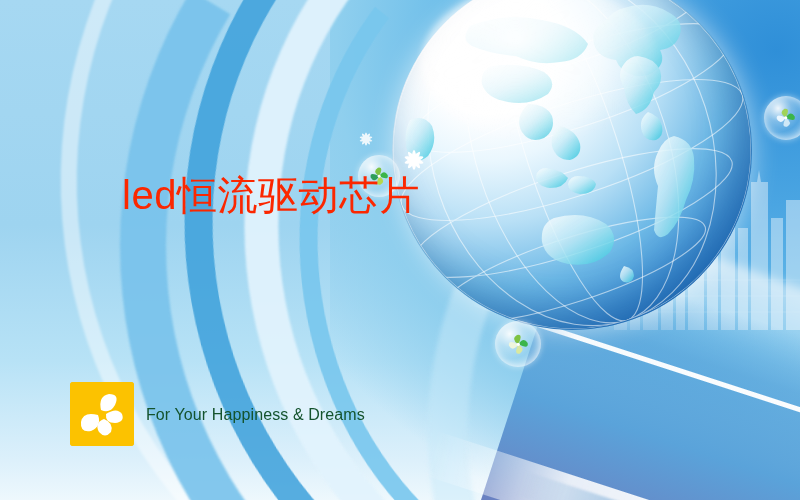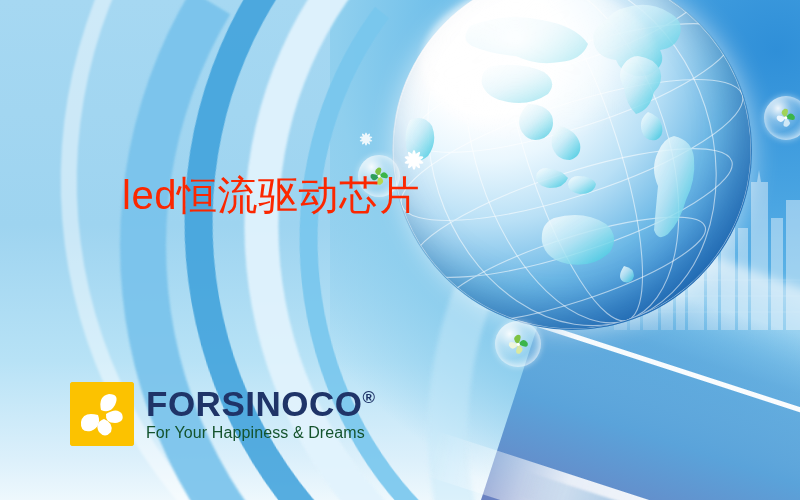--- a/index.html
+++ b/index.html
@@ -406,20 +406,17 @@
     <svg class="logo-mark" viewBox="0 0 64 64">
       <rect x="0" y="0" width="64" height="64" rx="2" fill="#fcc200"></rect>
       <g fill="#ffffff">
         <path d="M31 28 q-3 -14 8 -16 q11 0 6 11 q-5 9 -14 5 z"></path>
         <path d="M36 32 q11 -7 16 0 q3 8 -7 9 q-10 0 -9 -9 z"></path>
         <path d="M34 37 q10 4 7 13 q-6 7 -12 0 q-5 -9 5 -13 z"></path>
         <path d="M28 33 q4 11 -7 16 q-11 2 -10 -9 q2 -11 17 -7 z"></path>
       </g>
     </svg>
     <div class="logo-text">
-      <div class="logo-word">
-        <span>FORSINOCO</span><span class="reg">®</span>
-      </div>
       <div class="logo-tag">For Your Happiness &amp; Dreams</div>
     </div>
   </div>
 
 </div>
 
 </body></html>

